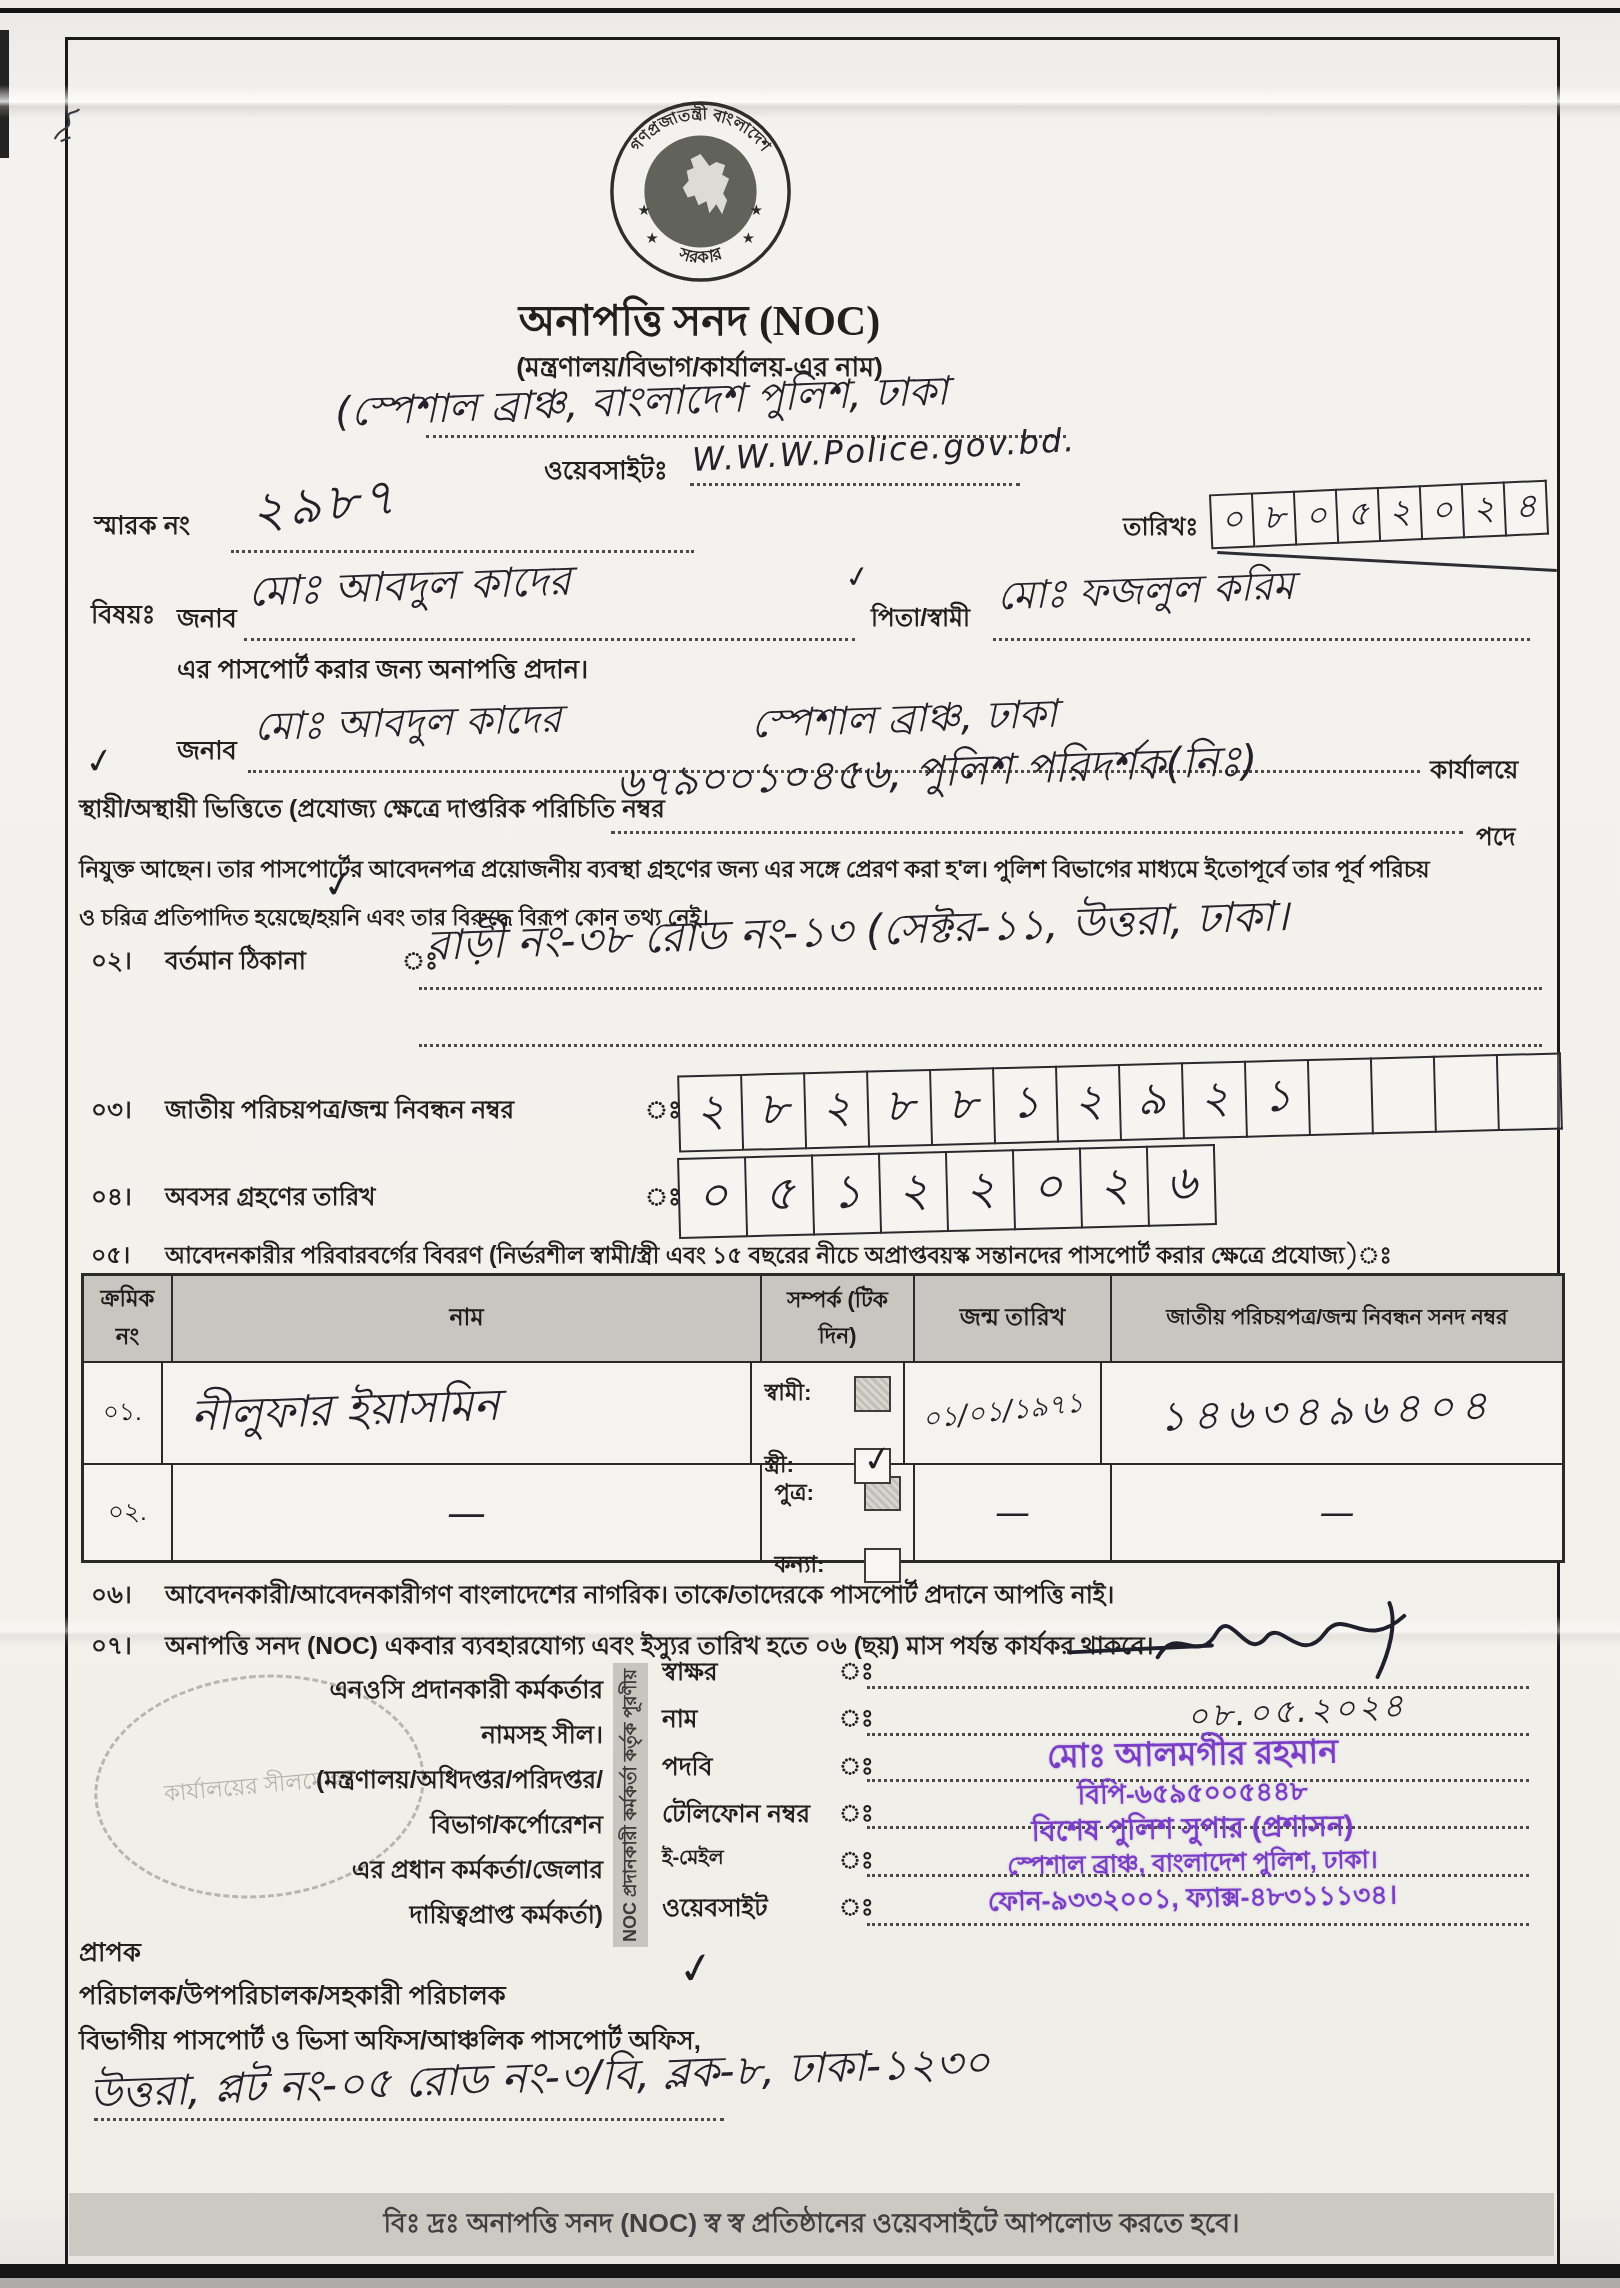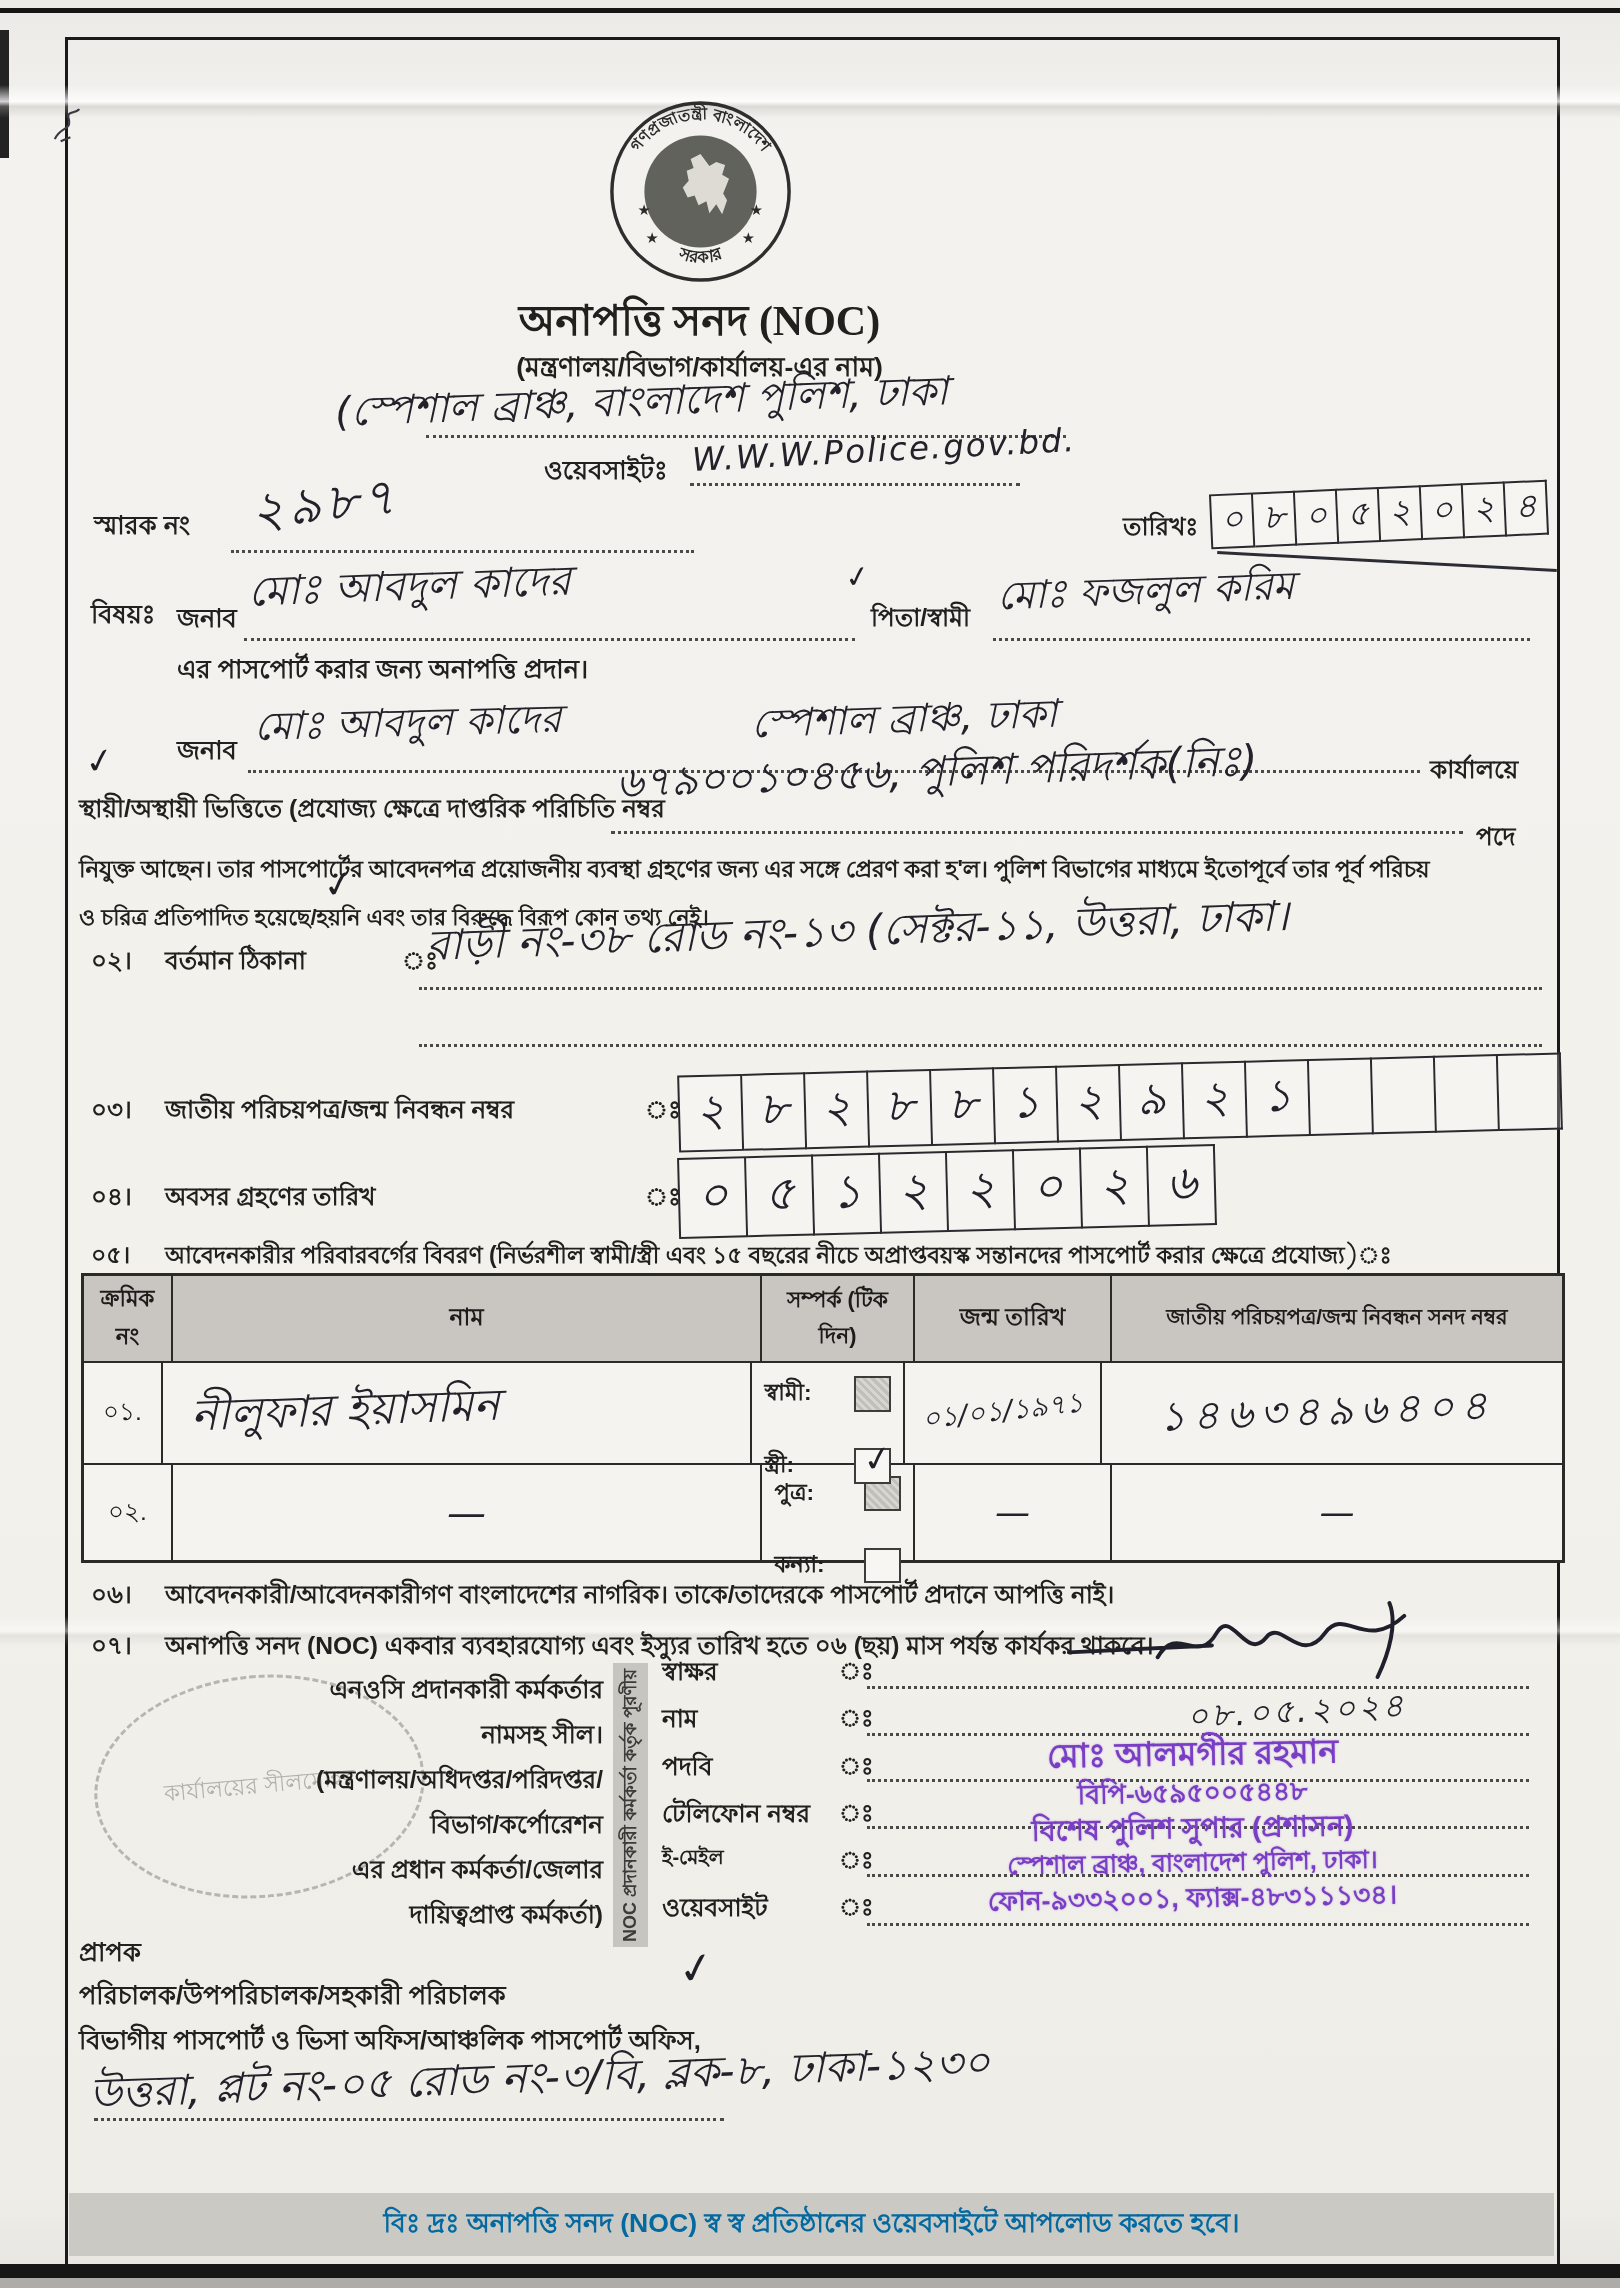--- a/index.html
+++ b/index.html
@@ -325,17 +325,17 @@
   <div class="abs stamp" style="left:946px;top:1878px;width:493px;font-size:26.6px;color:#7a3ec6;transform:rotate(-1deg);">ফোন-৯৩৩২০০১, ফ্যাক্স-৪৮৩১১১৩৪।</div>
 
   <div class="abs p" style="left:79px;top:1933px;font-size:25.6px;">প্রাপক</div>
   <div class="abs p" style="left:79px;top:1976px;font-size:25.6px;">পরিচালক/উপপরিচালক/সহকারী পরিচালক</div>
   <span class="abs chk" style="left:678px;top:1943px;font-size:43px;">✓</span>
   <div class="abs p" style="left:79px;top:2021px;font-size:25.6px;">বিভাগীয় পাসপোর্ট ও ভিসা অফিস/আঞ্চলিক পাসপোর্ট অফিস,</div>
   <div class="abs hw" style="left:89px;top:2045px;font-size:42px;transform:rotate(-2deg);">উত্তরা, প্লট নং-০৫ রোড নং-৩/বি, ব্লক-৮, ঢাকা-১২৩০</div>
   <div class="abs dot" style="left:94px;top:2118px;width:630px;"></div>
 
   <div class="abs" style="left:69px;top:2193px;width:1485px;height:63px;background:#cbc9c4;display:flex;align-items:center;justify-content:center;">
-    <span style="font-size:26.6px;font-weight:700;color:#0369a1;">বিঃ দ্রঃ অনাপত্তি সনদ (NOC) স্ব স্ব প্রতিষ্ঠানের ওয়েবসাইটে আপলোড করতে হবে।</span>
+    <span style="font-size:26.6px;font-weight:700;color:#404040;">বিঃ দ্রঃ অনাপত্তি সনদ (NOC) স্ব স্ব প্রতিষ্ঠানের ওয়েবসাইটে আপলোড করতে হবে।</span>
   </div>
 
 </div>
 
 
 </body></html>

